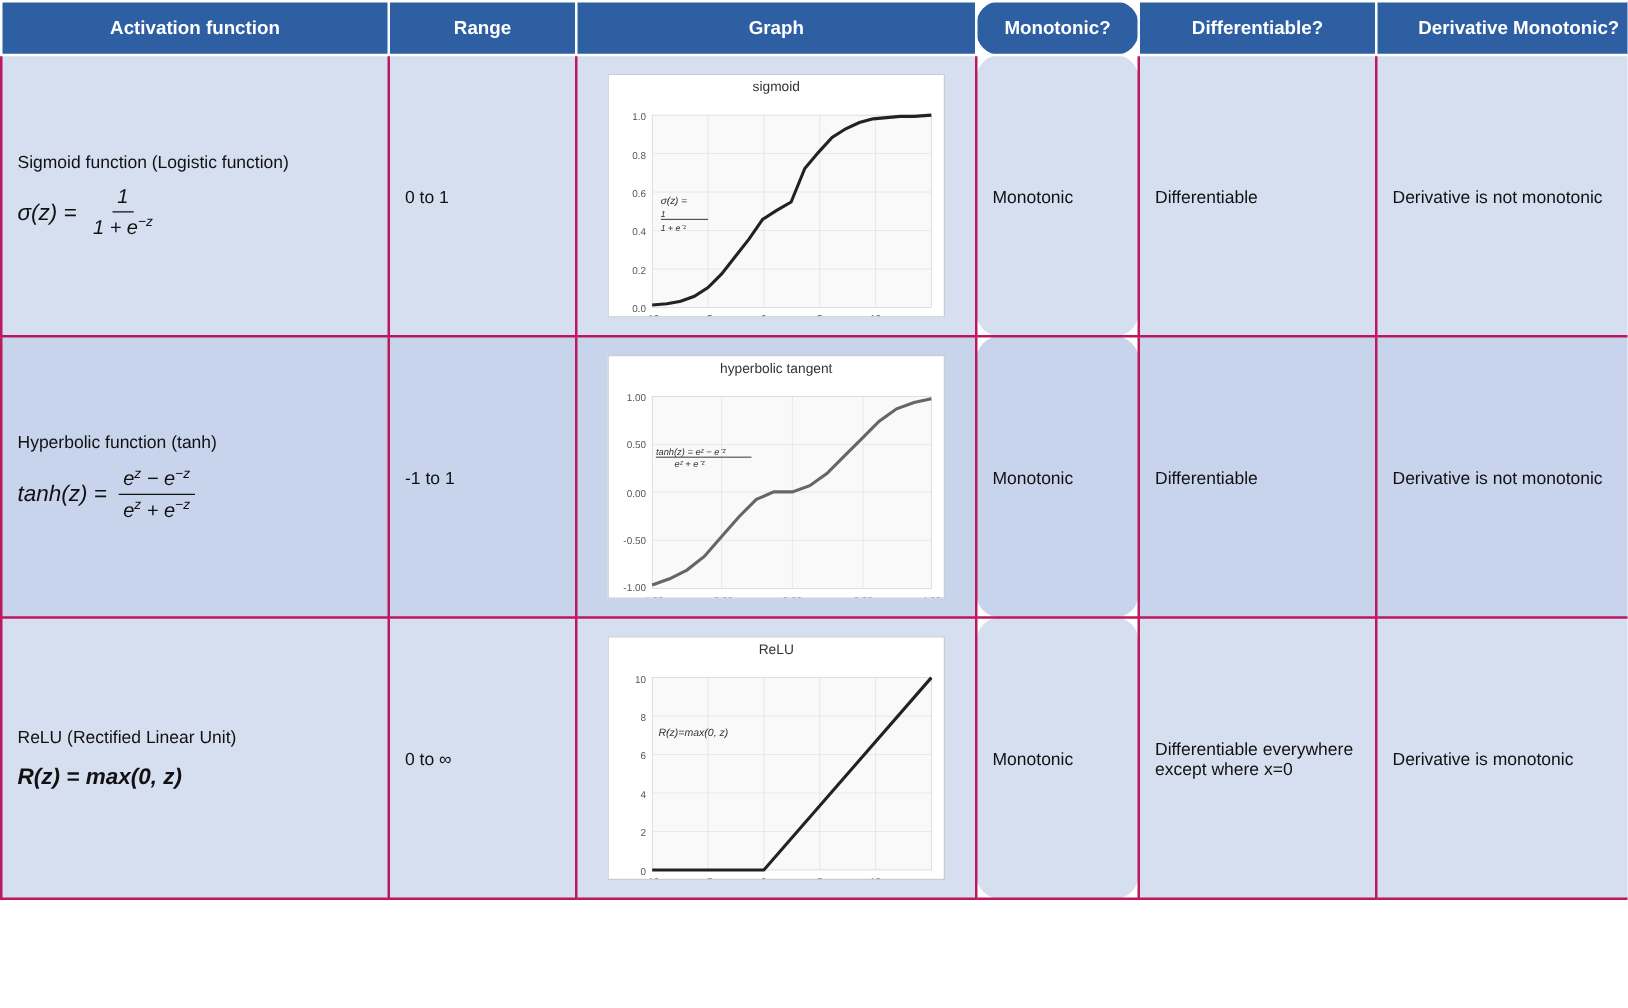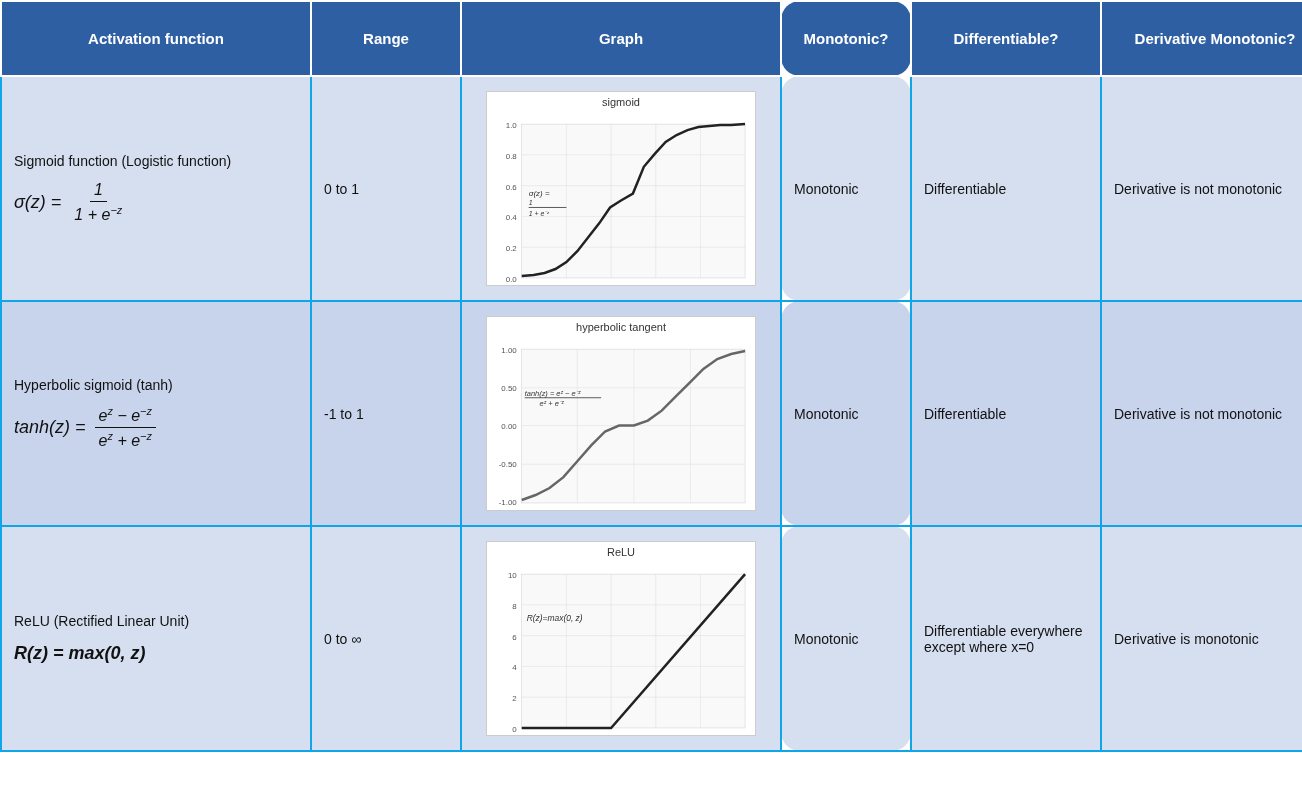--- a/index.html
+++ b/index.html
@@ -9,28 +9,28 @@
       width: 1302px;
       border-collapse: collapse;
       table-layout: fixed;
     }
 
     thead tr th {
       background-color: #2e5fa3;
       color: #fff;
       font-weight: bold;
       font-size: 15px;
-      padding: 28px 10px;
+      padding: 12px 10px;
       vertical-align: middle;
       border: 2px solid #fff;
     }
 
     tbody tr td {
       background-color: #cdd8ef;
-      border: 2px solid #0ea5e9;
+      border: 2px solid #be185d;
       padding: 14px 12px;
       vertical-align: middle;
       font-size: 14px;
       color: #111;
     }
 
     tbody tr:nth-child(odd) td {
       background-color: #d6dff0;
     }
     tbody tr:nth-child(even) td {
@@ -184,21 +184,21 @@
           </svg>
         </div>
       </td>
       <td class="col-monotonic">Monotonic</td>
       <td class="col-differentiable">Differentiable</td>
       <td class="col-deriv-mono">Derivative is not monotonic</td>
     </tr>
 
     <tr>
       <td class="col-activation">
-        <div>Hyperbolic sigmoid (tanh)</div>
+        <div>Hyperbolic function (tanh)</div>
         <div class="formula-block">
           <span style="font-style:italic;">tanh(z)&nbsp;=&nbsp;</span>
           <span class="fraction">
             <span class="numer">e<sup style="font-size:11px;">z</sup> − e<sup style="font-size:11px;">−z</sup></span>
             <span class="denom">e<sup style="font-size:11px;">z</sup> + e<sup style="font-size:11px;">−z</sup></span>
           </span>
         </div>
       </td>
       <td class="col-range">-1 to 1</td>
       <td class="col-graph">

